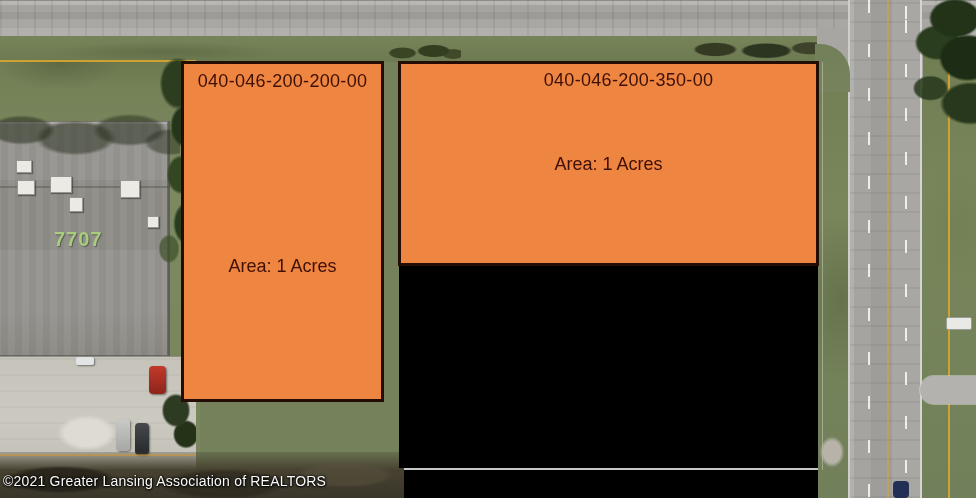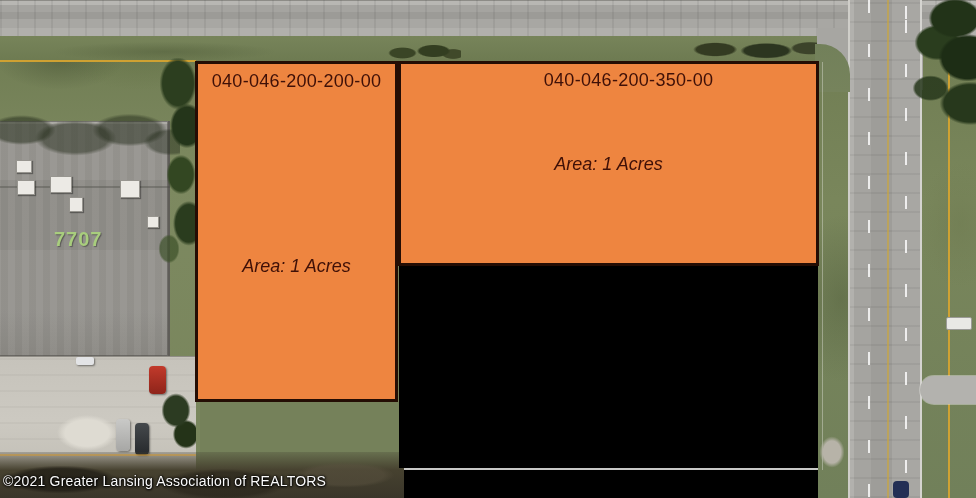--- a/index.html
+++ b/index.html
@@ -156,25 +156,25 @@
   .blue-car{left:893px;top:481px;width:16px;height:17px;background:#232f55;border-radius:4px;}
   .pole-line{left:822px;top:62px;width:1px;height:408px;background:rgba(232,232,226,.4);}
   .sidewalk-patch{left:818px;top:434px;width:28px;height:36px;background:radial-gradient(ellipse 16px 20px at 50% 50%, #b7b3a8 0 55%, transparent 78%);}
 
   
   .parcel{
     background:var(--parcel-fill,#ee8540);
     border:3px solid var(--parcel-border,#240d04);
     color:var(--parcel-text,#3f1007);
   }
-  .parcel-mid{left:195px;top:61px;width:203px;height:341px;}
+  .parcel-mid{left:181px;top:61px;width:203px;height:341px;}
   .parcel-right{left:398px;top:61px;width:421px;height:205px;}
   .parcel .label{left:0;width:100%;text-align:center;font-size:18px;line-height:22px;}
   .parcel .pid{top:6px;letter-spacing:.3px;}
-  .parcel .areal{font-style:italic;}
+  .parcel .areal{}
   .parcel-mid .areal{top:191px;}
   .parcel-right .pid{top:5px;margin-left:20px;}
   .parcel-right .areal{top:89px;}
   .parcel-right .locl{top:151px;}
   .black-block{left:399px;top:266px;width:419px;height:202px;background:var(--blocked-fill,#000);}
   .black-bottom{left:404px;top:468px;width:414px;height:30px;background:var(--blocked-fill,#000);border-top:2px solid var(--divider-line,#c9c9c7);}
 
   
   .copyright{
     left:3px;top:473px;width:400px;

